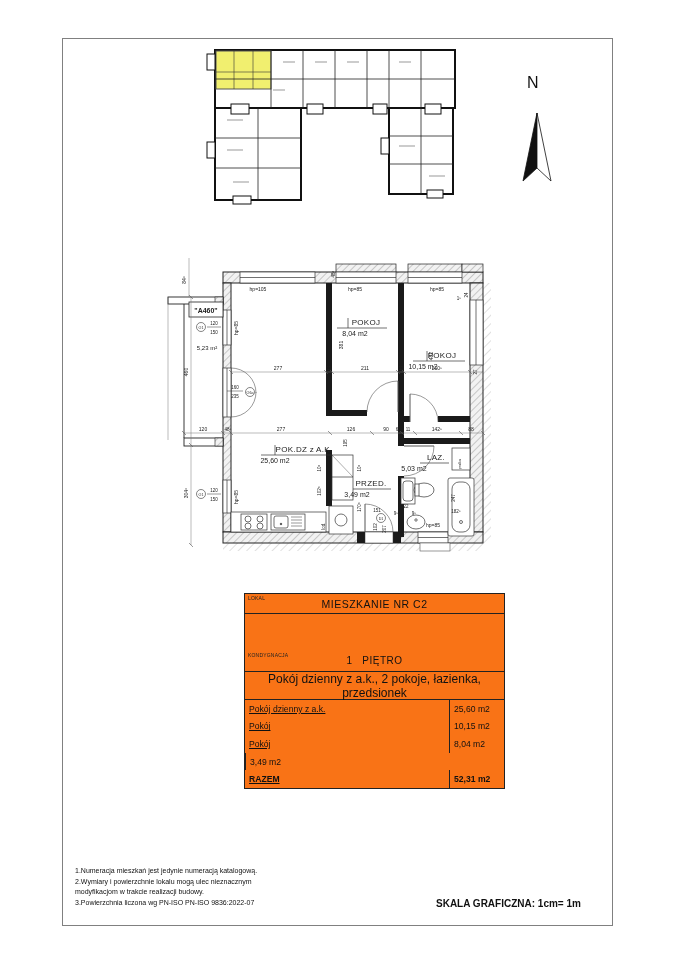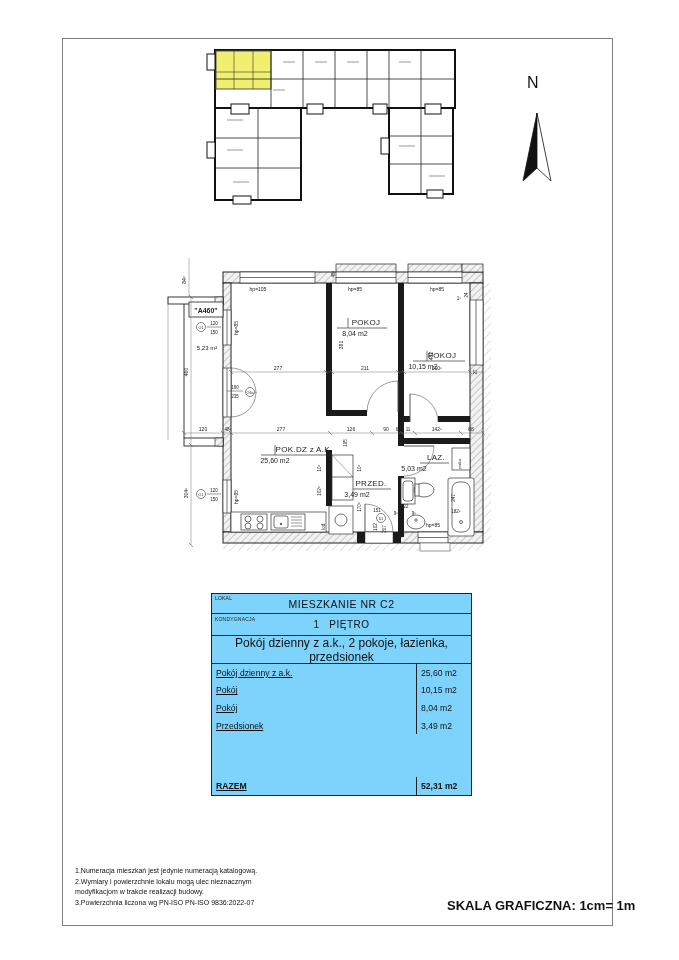--- a/index.html
+++ b/index.html
@@ -1,41 +1,41 @@
 <!DOCTYPE html>
 <html><head>
 <meta charset="utf-8">
 <style>
   html,body{margin:0;padding:0;background:#fff;}
   .sheet{position:relative;width:679px;height:960px;background:#fff;overflow:hidden;
          font-family:"Liberation Sans", sans-serif;color:#111;}
   .frame{position:absolute;left:62px;top:38px;width:549px;height:886px;border:1px solid #808080;}
   .abs{position:absolute;}
   
-  .info-table{position:absolute;left:211px;top:593px;width:259px;background:#7dd3fc;
+  .info-table{position:absolute;left:244px;top:593px;width:259px;background:#f97316;
               border:1px solid #222;font-size:8px;}
   .tr{position:relative;border-bottom:1px solid #222;box-sizing:border-box;}
   .tr:last-child{border-bottom:none;}
   .cell-label{position:absolute;left:3px;font-size:5px;color:#222;letter-spacing:.2px;}
   .row-title{display:flex;align-items:center;justify-content:center;height:20px;
              font-size:10.5px;letter-spacing:.5px;}
   .row-obiekt{height:37px;display:flex;flex-direction:column;align-items:center;justify-content:center;
               font-size:7.3px;line-height:9px;text-align:center;}
   .row-kond{height:22px;display:flex;align-items:center;justify-content:center;font-size:10px;
-            letter-spacing:.5px;white-space:pre;}
+            letter-spacing:.5px;white-space:pre;margin-top:36px;}
   .row-desc{height:28px;display:flex;align-items:center;justify-content:center;font-size:12px;
             text-align:center;}
   .area-rows{display:flex;flex-direction:column;}
   .area-row{display:flex;height:17.6px;font-size:8.6px;}
   .area-row .nm{flex:1;display:flex;align-items:center;padding-left:4px;text-decoration:underline;}
   .area-row .vl{width:50px;border-left:1px solid #222;display:flex;align-items:center;padding-left:4px;}
-  .area-row.total{font-weight:bold;margin-top:43px;}
+  .area-row.total{font-weight:bold;}
   
   .notes{position:absolute;left:75px;top:866px;font-size:7px;line-height:10.5px;color:#111;}
-  .scale{position:absolute;left:447px;top:898px;font-size:13px;font-weight:bold;}
+  .scale{position:absolute;left:436px;top:898px;font-size:10px;font-weight:bold;}
   
   .north-n{position:absolute;left:527px;top:74px;font-size:16px;color:#111;}
   
   svg text{font-family:"Liberation Sans", sans-serif;fill:#222;}
   .dim{font-size:5px;}
   .dim-s{font-size:4.5px;}
   .rname{font-size:8px;letter-spacing:.3px;}
   .rarea{font-size:7px;}
   .tiny{font-size:3.6px;}
 </style>
@@ -399,21 +399,20 @@
       </div>
       <div class="area-row">
         <span class="nm">Pokój</span>
         <span class="vl">10,15 m2</span>
       </div>
       <div class="area-row">
         <span class="nm">Pokój</span>
         <span class="vl">8,04 m2</span>
       </div>
       <div class="area-row">
-        <span class="nm">Przedsionek</span>
         <span class="vl">3,49 m2</span>
       </div>
       <div class="area-row total">
         <span class="nm">RAZEM</span>
         <span class="vl">52,31 m2</span>
       </div>
     </div>
   </div>
 
   <div class="notes">

